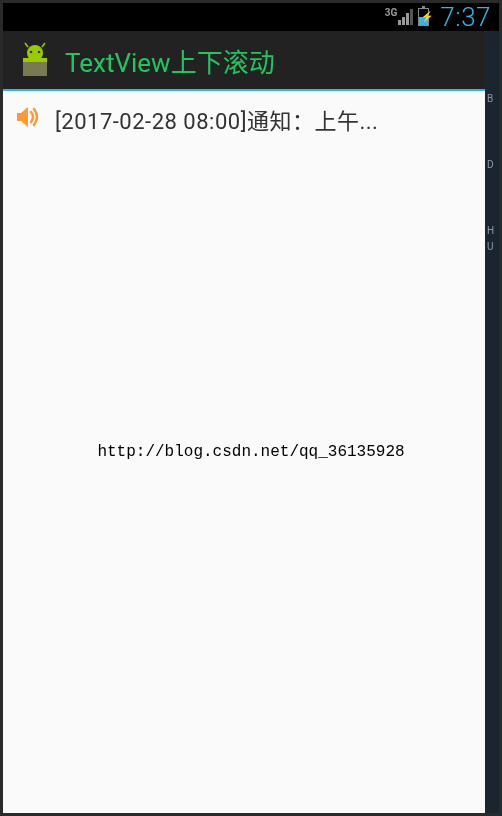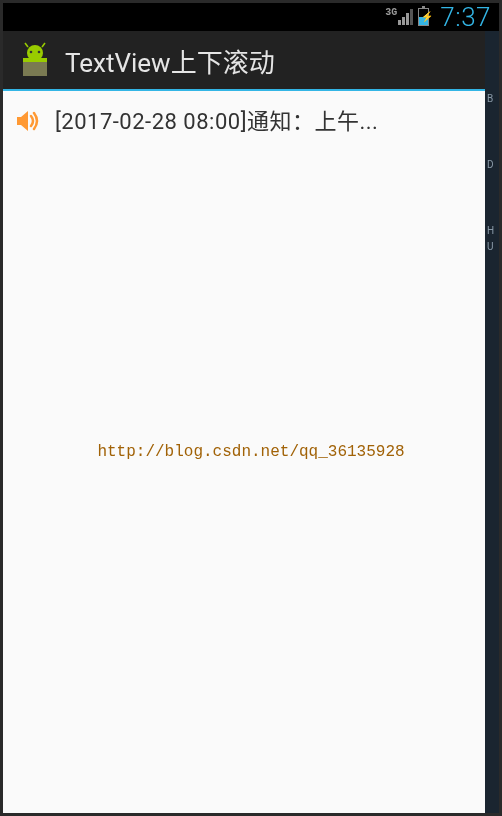--- a/index.html
+++ b/index.html
@@ -41,21 +41,20 @@
       gap: 2px;
     }
     
     .signal-3g {
       color: #999;
       font-size: 10px;
       font-weight: bold;
       position: relative;
       top: -5px;
       margin-right: -1px;
-      font-family: Liberation Mono, monospace;
     }
     
     .signal-bars {
       display: flex;
       align-items: flex-end;
       gap: 1px;
       height: 16px;
     }
     
     .signal-bar {
@@ -122,35 +121,35 @@
       border-bottom: 2px solid #33b5e5;
     }
     
     .app-icon {
       width: 36px;
       height: 36px;
       position: relative;
     }
     
     .app-title {
-      color: #e5e5e5;
+      color: #22c55e;
       font-size: 26px;
       font-weight: 400;
     }
     
     .content-area {
       background: #fafafa;
       height: calc(100% - 88px);
       padding: 8px 10px;
       position: relative;
     }
     
     .notification-row {
       display: flex;
-      align-items: flex-end;
+      align-items: flex-start;
       gap: 14px;
       padding: 4px 0;
     }
     
     .speaker-icon {
       width: 28px;
       height: 28px;
       flex-shrink: 0;
     }
     
@@ -161,21 +160,21 @@
       overflow: hidden;
       text-overflow: ellipsis;
       letter-spacing: 0.5px;
     }
     
     .watermark {
       position: absolute;
       top: 50%;
       left: 50%;
       transform: translate(-50%, -50%);
-      color: #a16207;
+      color: #000000;
       font-size: 16px;
       font-family: "Courier New", monospace;
       white-space: nowrap;
     }
     
     .right-drawer {
       position: absolute;
       right: 0;
       top: 28px;
       bottom: 0;

